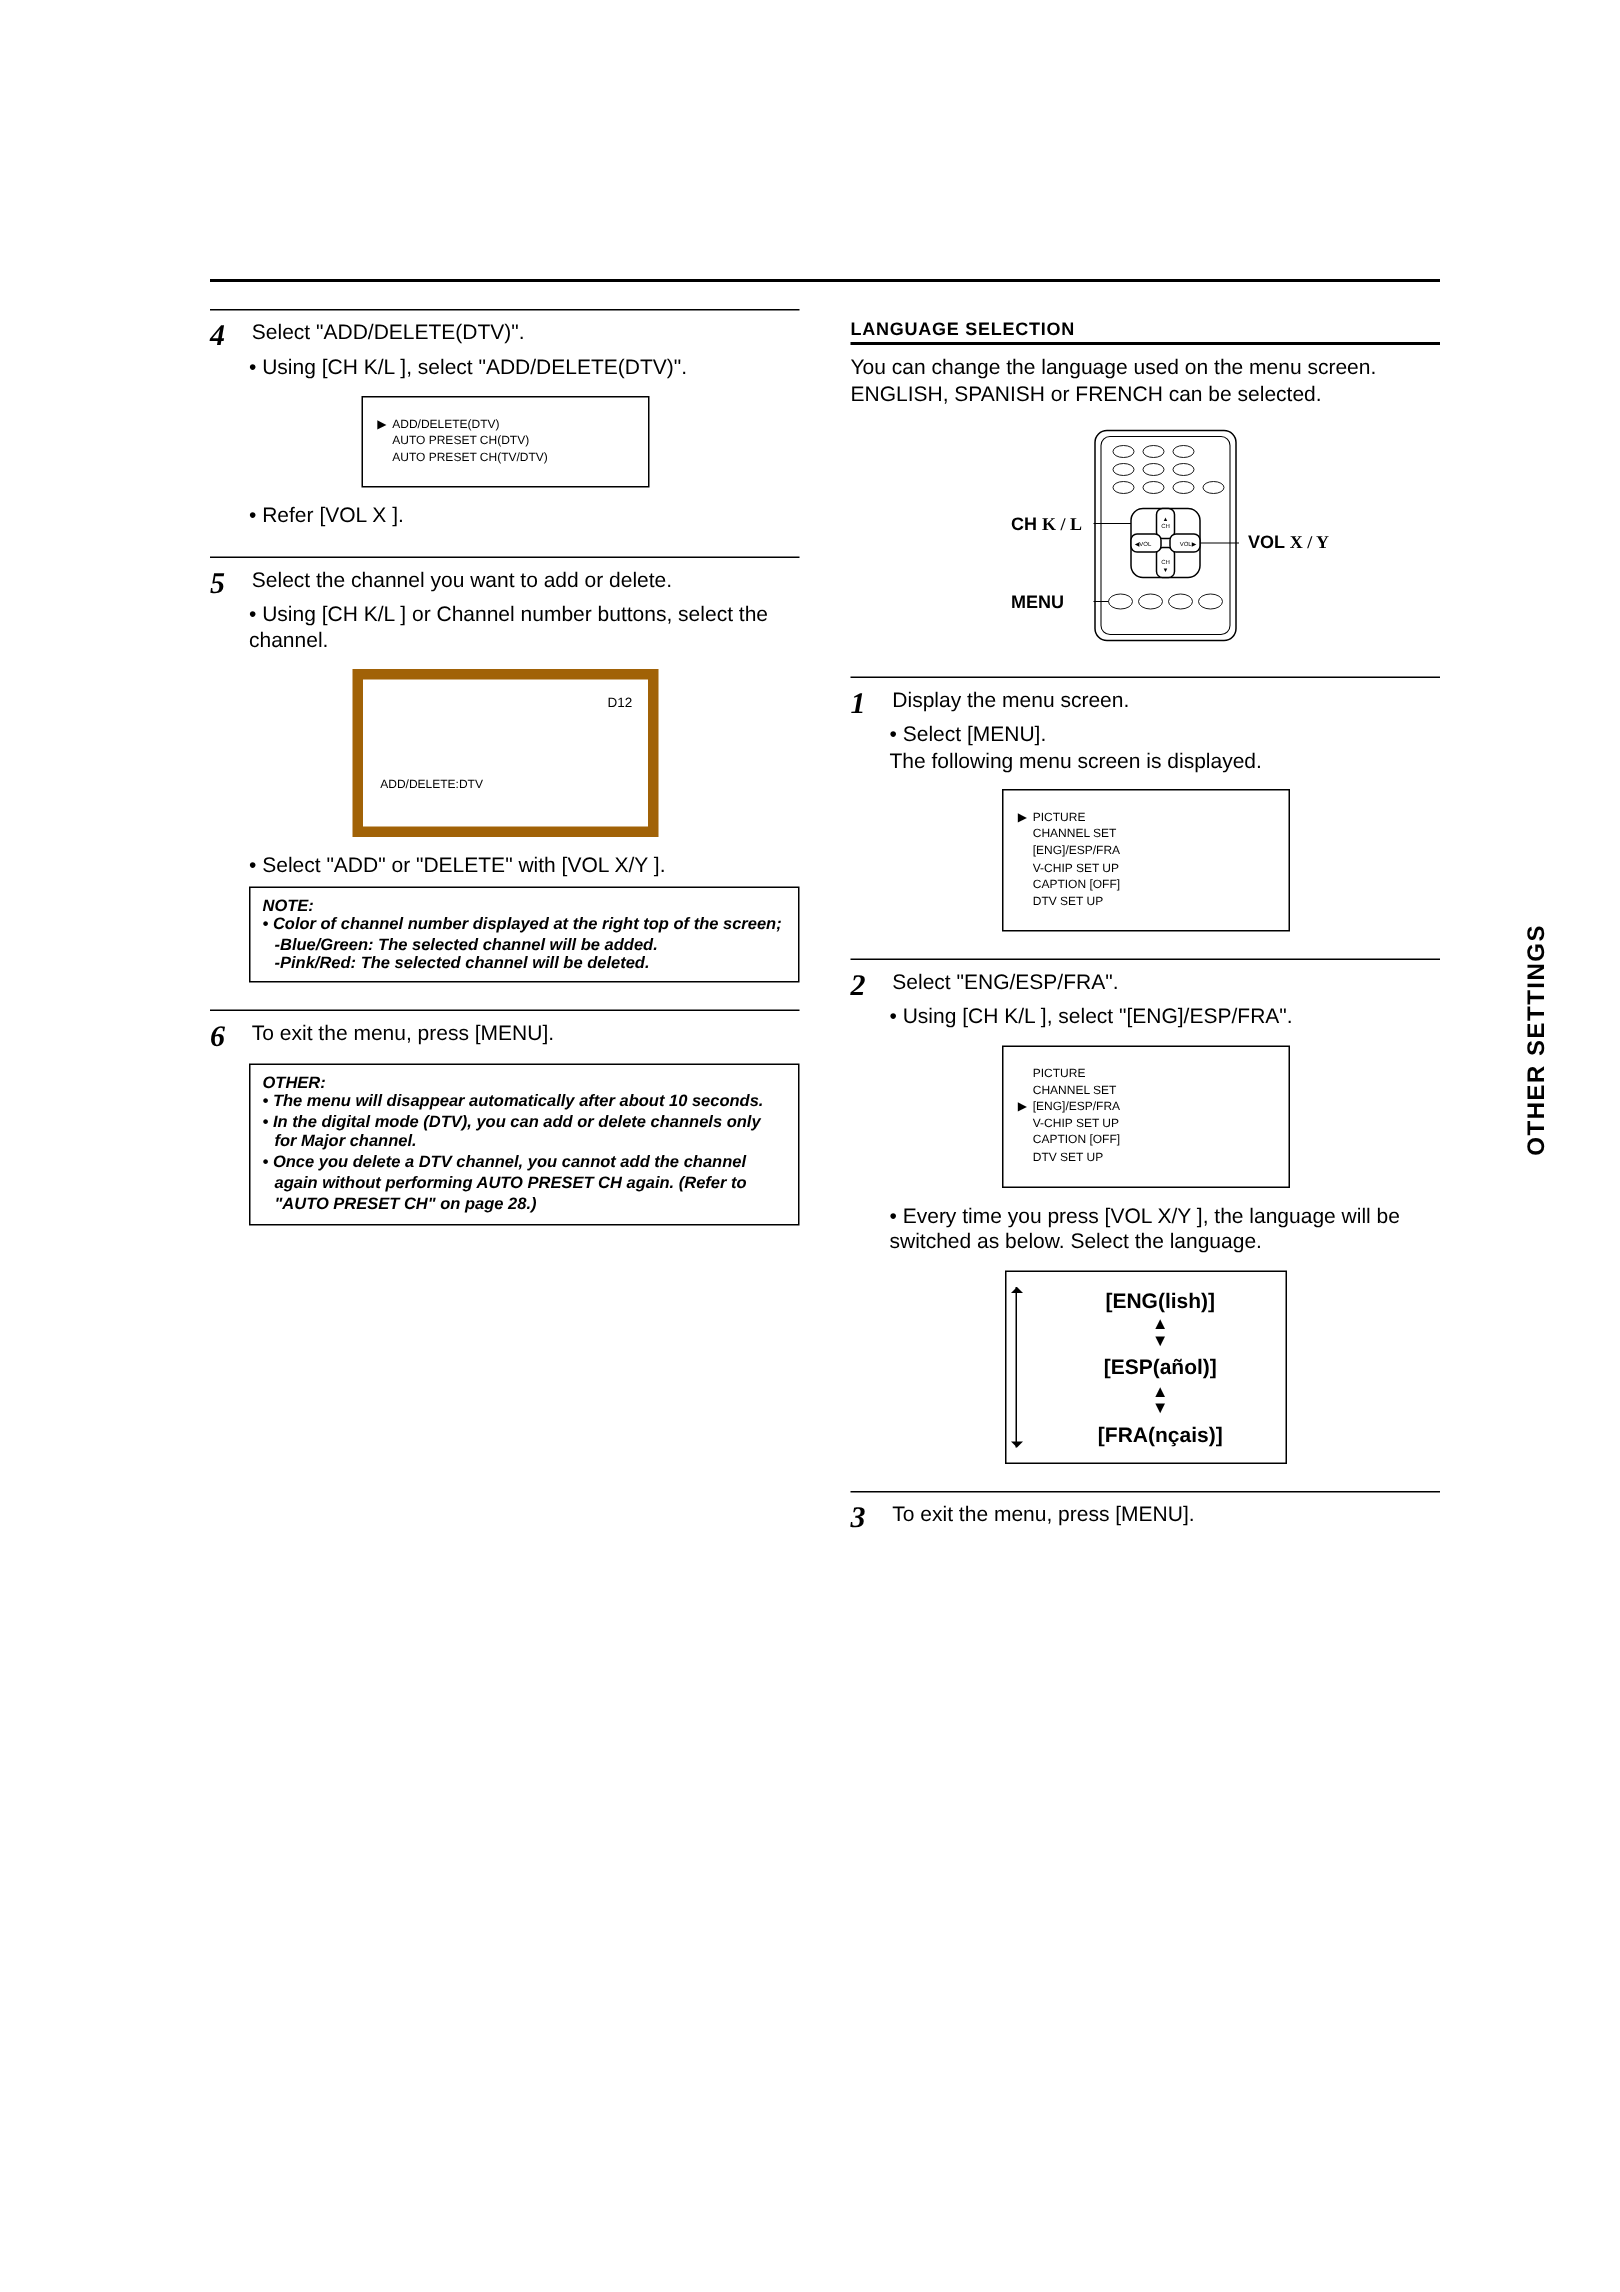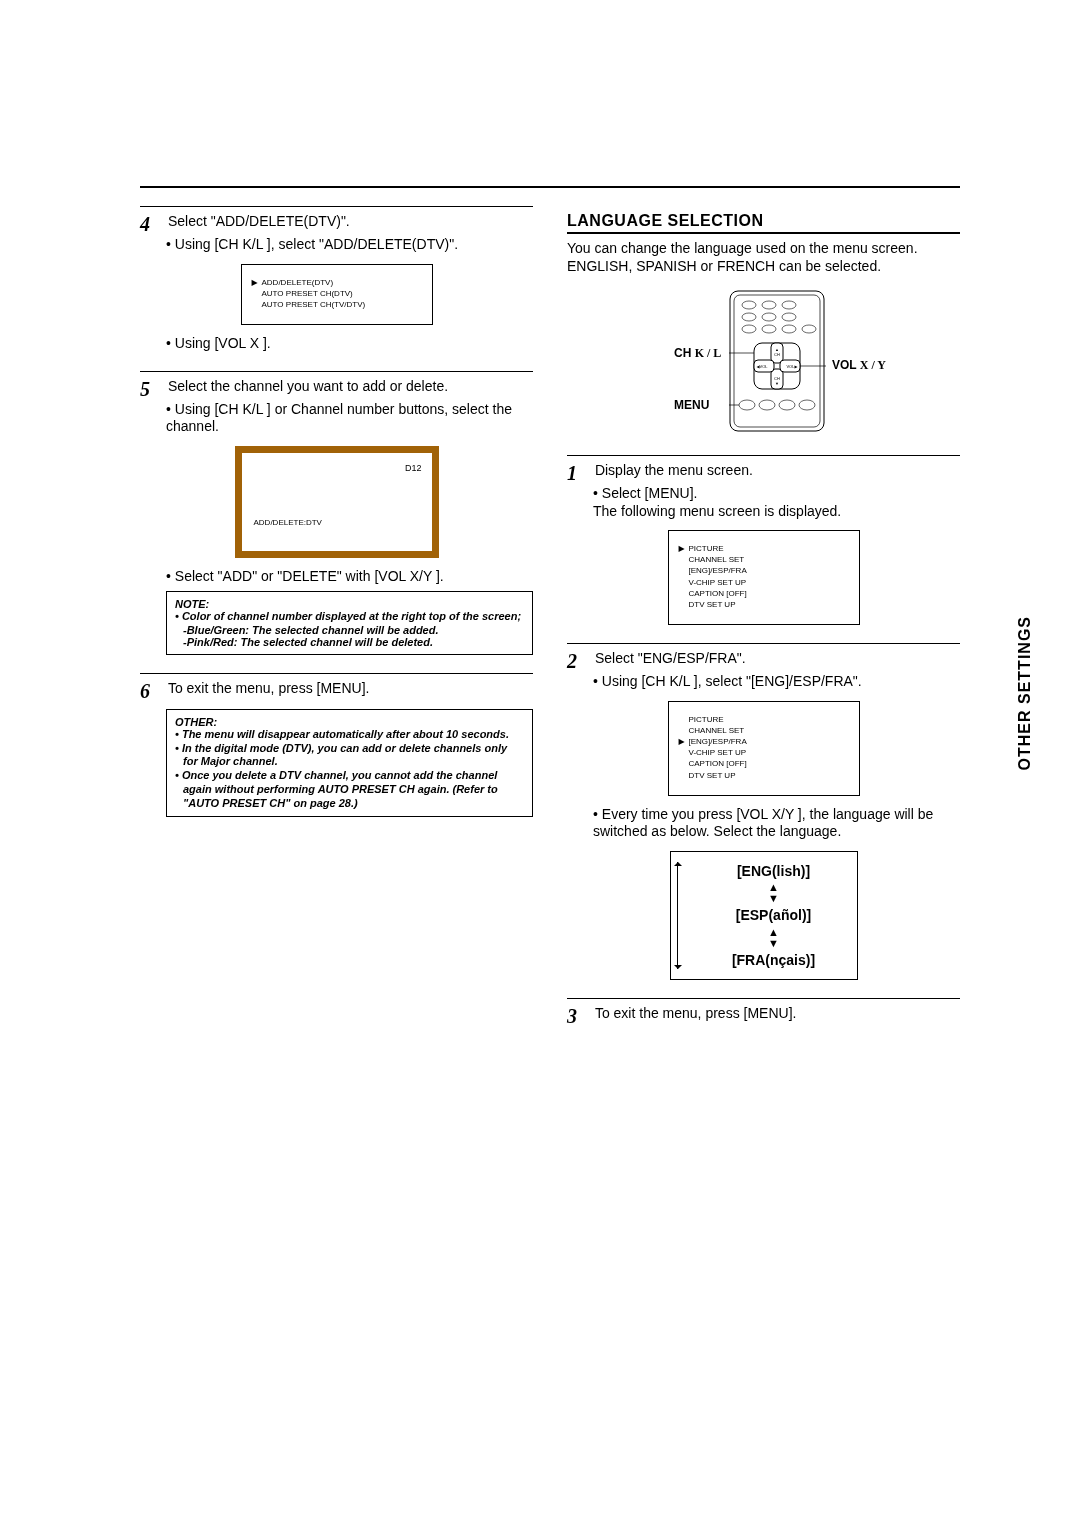--- a/index.html
+++ b/index.html
@@ -107,21 +107,21 @@
     content: "• ";
   }
   .notebox .sub {
     font-style: italic;
     font-weight: bold;
     padding-left: 16px;
     text-indent: -8px;
   }
   h2.section-title {
     font-weight: bold;
-    font-size: 16px;
+    font-size: 12px;
     margin: 6px 0 2px 0;
     letter-spacing: 0.5px;
   }
   .title-rule {
     border-bottom: 2px solid #000;
     height: 0;
     margin: 0 0 6px 0;
   }
   .bodytext { line-height: 1.25; }
   .remote {
@@ -191,21 +191,21 @@
         <span class="stepnum">4</span>
         <span class="steptext bodytext">Select "ADD/DELETE(DTV)".</span>
         <div class="indent bodytext">• <span>Using [CH K/L ], select "ADD/DELETE(DTV)".</span></div>
 
         <div class="diagram">
           <div><span class="pointer">▶</span><span>ADD/DELETE(DTV)</span></div>
           <div><span class="pointer"></span><span>AUTO PRESET CH(DTV)</span></div>
           <div><span class="pointer"></span><span>AUTO PRESET CH(TV/DTV)</span></div>
         </div>
 
-        <div class="indent bodytext">• <span>Using [VOL X ].</span></div>
+        <div class="indent bodytext">• <span>Refer [VOL X ].</span></div>
       </div>
 
       <div class="thin-rule"></div>
 
       <div>
         <span class="stepnum">5</span>
         <span class="steptext bodytext">Select the channel you want to add or delete.</span>
         <div class="indent bodytext">• <span>Using [CH K/L ] or Channel number buttons, select the channel.</span></div>
 
         <div class="diagram2">

